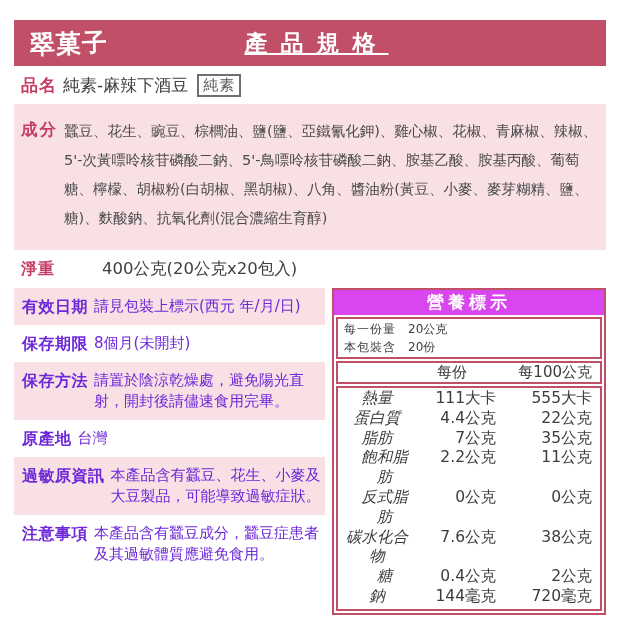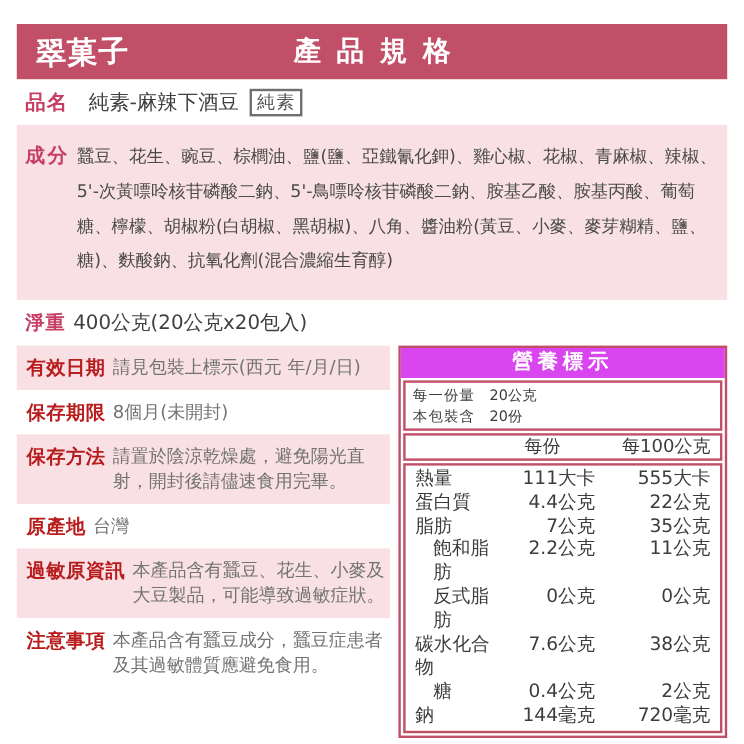--- a/index.html
+++ b/index.html
@@ -14,70 +14,70 @@
 
   
   .band { position: relative; height: 46px; background: #c04f67; }
   .logo {
     position: absolute; left: 16px; top: 7px;
     color: #fff; font-size: 25px; font-weight: bold;
     transform: rotate(-2deg); letter-spacing: 1px;
   }
   .band-title {
     text-align: center; line-height: 46px; color: #fff;
-    font-size: 23px; font-weight: bold; letter-spacing: 13px; text-indent: 13px;
+    font-size: 23px; font-weight: bold; letter-spacing: 13px; text-indent: 13px; text-decoration: underline;
   }
 
   
   .name-row { height: 38px; display: flex; align-items: center; padding: 0 7px; font-size: 17px; }
   .red-label { color: #c63e63; font-weight: bold; letter-spacing: 1px; white-space: nowrap; }
   .name-row .red-label { margin-right: 6px; }
-  .prod-name { color: #3f3f3f; margin-left: 11px; }
+  .prod-name { color: #3f3f3f; }
   .vegan-badge {
     margin-left: 9px; border: 2px solid #6f6f6f; color: #555;
     font-size: 15px; line-height: 19px; padding: 0 4px; letter-spacing: 1px;
   }
 
   
   .ingredients { background: #f8e0e5; display: flex; padding: 13px 6px 12px 7px; min-height: 146px; }
   .ingredients .red-label { width: 40px; margin-right: 3px; font-size: 16.5px; letter-spacing: 2px; padding-top: 2px; }
   .ingredients .ing-text { flex: 1; font-size: 14.5px; line-height: 29px; color: #4a4a4a; }
 
   
   .weight-row { height: 38px; display: flex; align-items: center; justify-content: space-between; padding: 0 7px; font-size: 16px; }
-  .weight-row .grp { display: flex; align-items: center; }
+  .weight-row .grp { display: flex; align-items: center; gap: 41px; }
   .weight-row .red-label { margin-right: 6px; }
   .weight-row .val { color: #3f3f3f; font-size: 16.5px; }
 
   
   .columns { display: flex; align-items: flex-start; }
   .left-col { width: 311px; }
   .right-col { width: 274px; margin-left: 7px; }
 
   .info-row { display: flex; padding: 8px 2px 8px 8px; font-size: 15px; line-height: 21px; }
   .info-row.pink { background: #f8e0e5; }
-  .info-row .row-label { color: #b91c1c; font-weight: bold; font-size: 16px; letter-spacing: 0.5px; white-space: nowrap; margin-right: 6px; }
-  .info-row .row-value { flex: 1; color: #737373; }
+  .info-row .row-label { color: #6d28d9; font-weight: bold; font-size: 16px; letter-spacing: 0.5px; white-space: nowrap; margin-right: 6px; }
+  .info-row .row-value { flex: 1; color: #6d28d9; }
 
   
   .nut-box { border: 2px solid #c04f67; background: #fff; }
   .nut-title { background: #d946ef; color: #fff; text-align: center; font-size: 17px; font-weight: bold; letter-spacing: 4px; line-height: 25px; height: 25px; }
   .nut-inner { padding: 2px; }
   .nut-sect { border: 2px solid #c04f67; margin-top: 2px; color: #3c3c3c; }
   .nut-sect:first-child { margin-top: 0; }
   .serving { padding: 1px 6px; font-size: 12px; line-height: 18px; }
   .serving .s-line { display: flex; }
   .serving .s-label { letter-spacing: 1px; margin-right: 12px; }
   .cols-head { display: flex; padding: 0 8px; font-size: 15px; line-height: 19px; }
   .cols-head .spacer { flex: 1; }
   .c1 { width: 88px; text-align: center; }
   .c2 { width: 96px; text-align: right; }
   .nut-table { padding: 1px 8px 2px 8px; font-size: 15.5px; }
   .n-row { display: flex; line-height: 19.8px; }
-  .n-name { flex: 1; text-align: left; }
+  .n-name { flex: 1; text-align: center; font-style: italic; }
   .n-name.ind { padding-left: 15px; }
   .n-v1 { width: 88px; text-align: right; }
   .n-v2 { width: 96px; text-align: right; }
   .nut-footnote { margin-top: 5px; font-size: 10px; color: #d6557c; letter-spacing: 0px; white-space: nowrap; padding-left: 2px; }
 </style>
 </head>
 <body>
 
 <div class="page">
   <div class="content">

